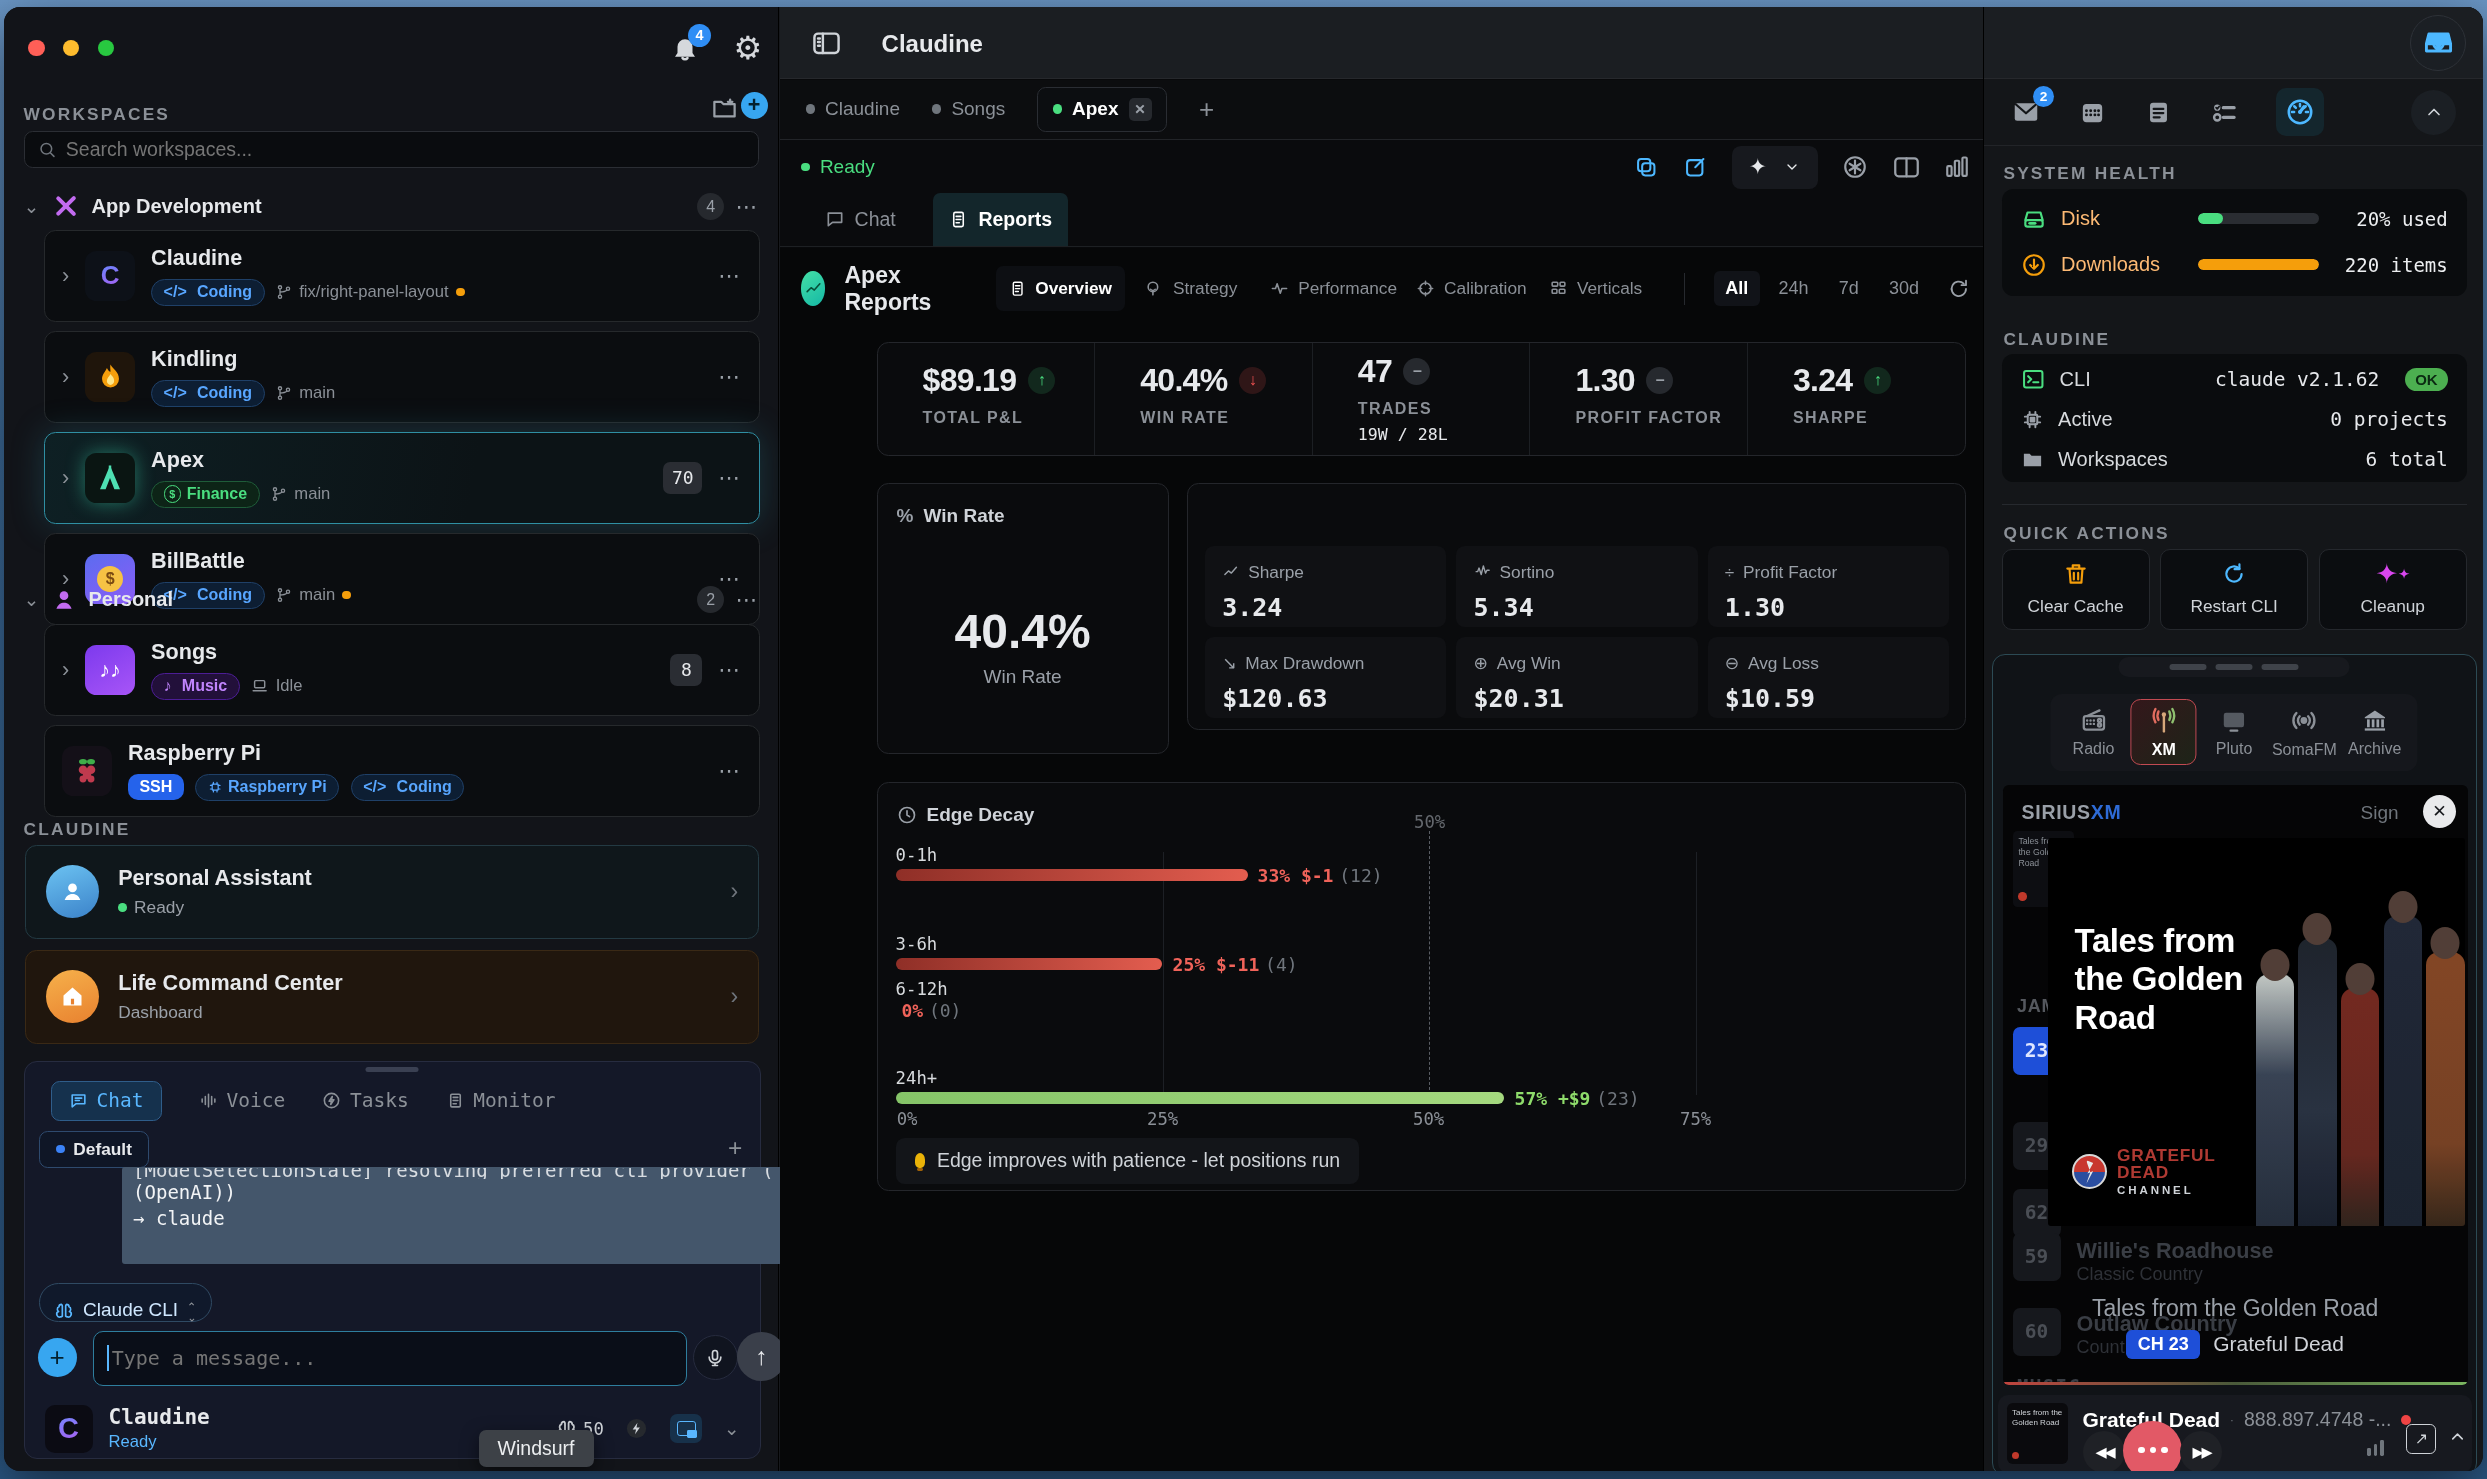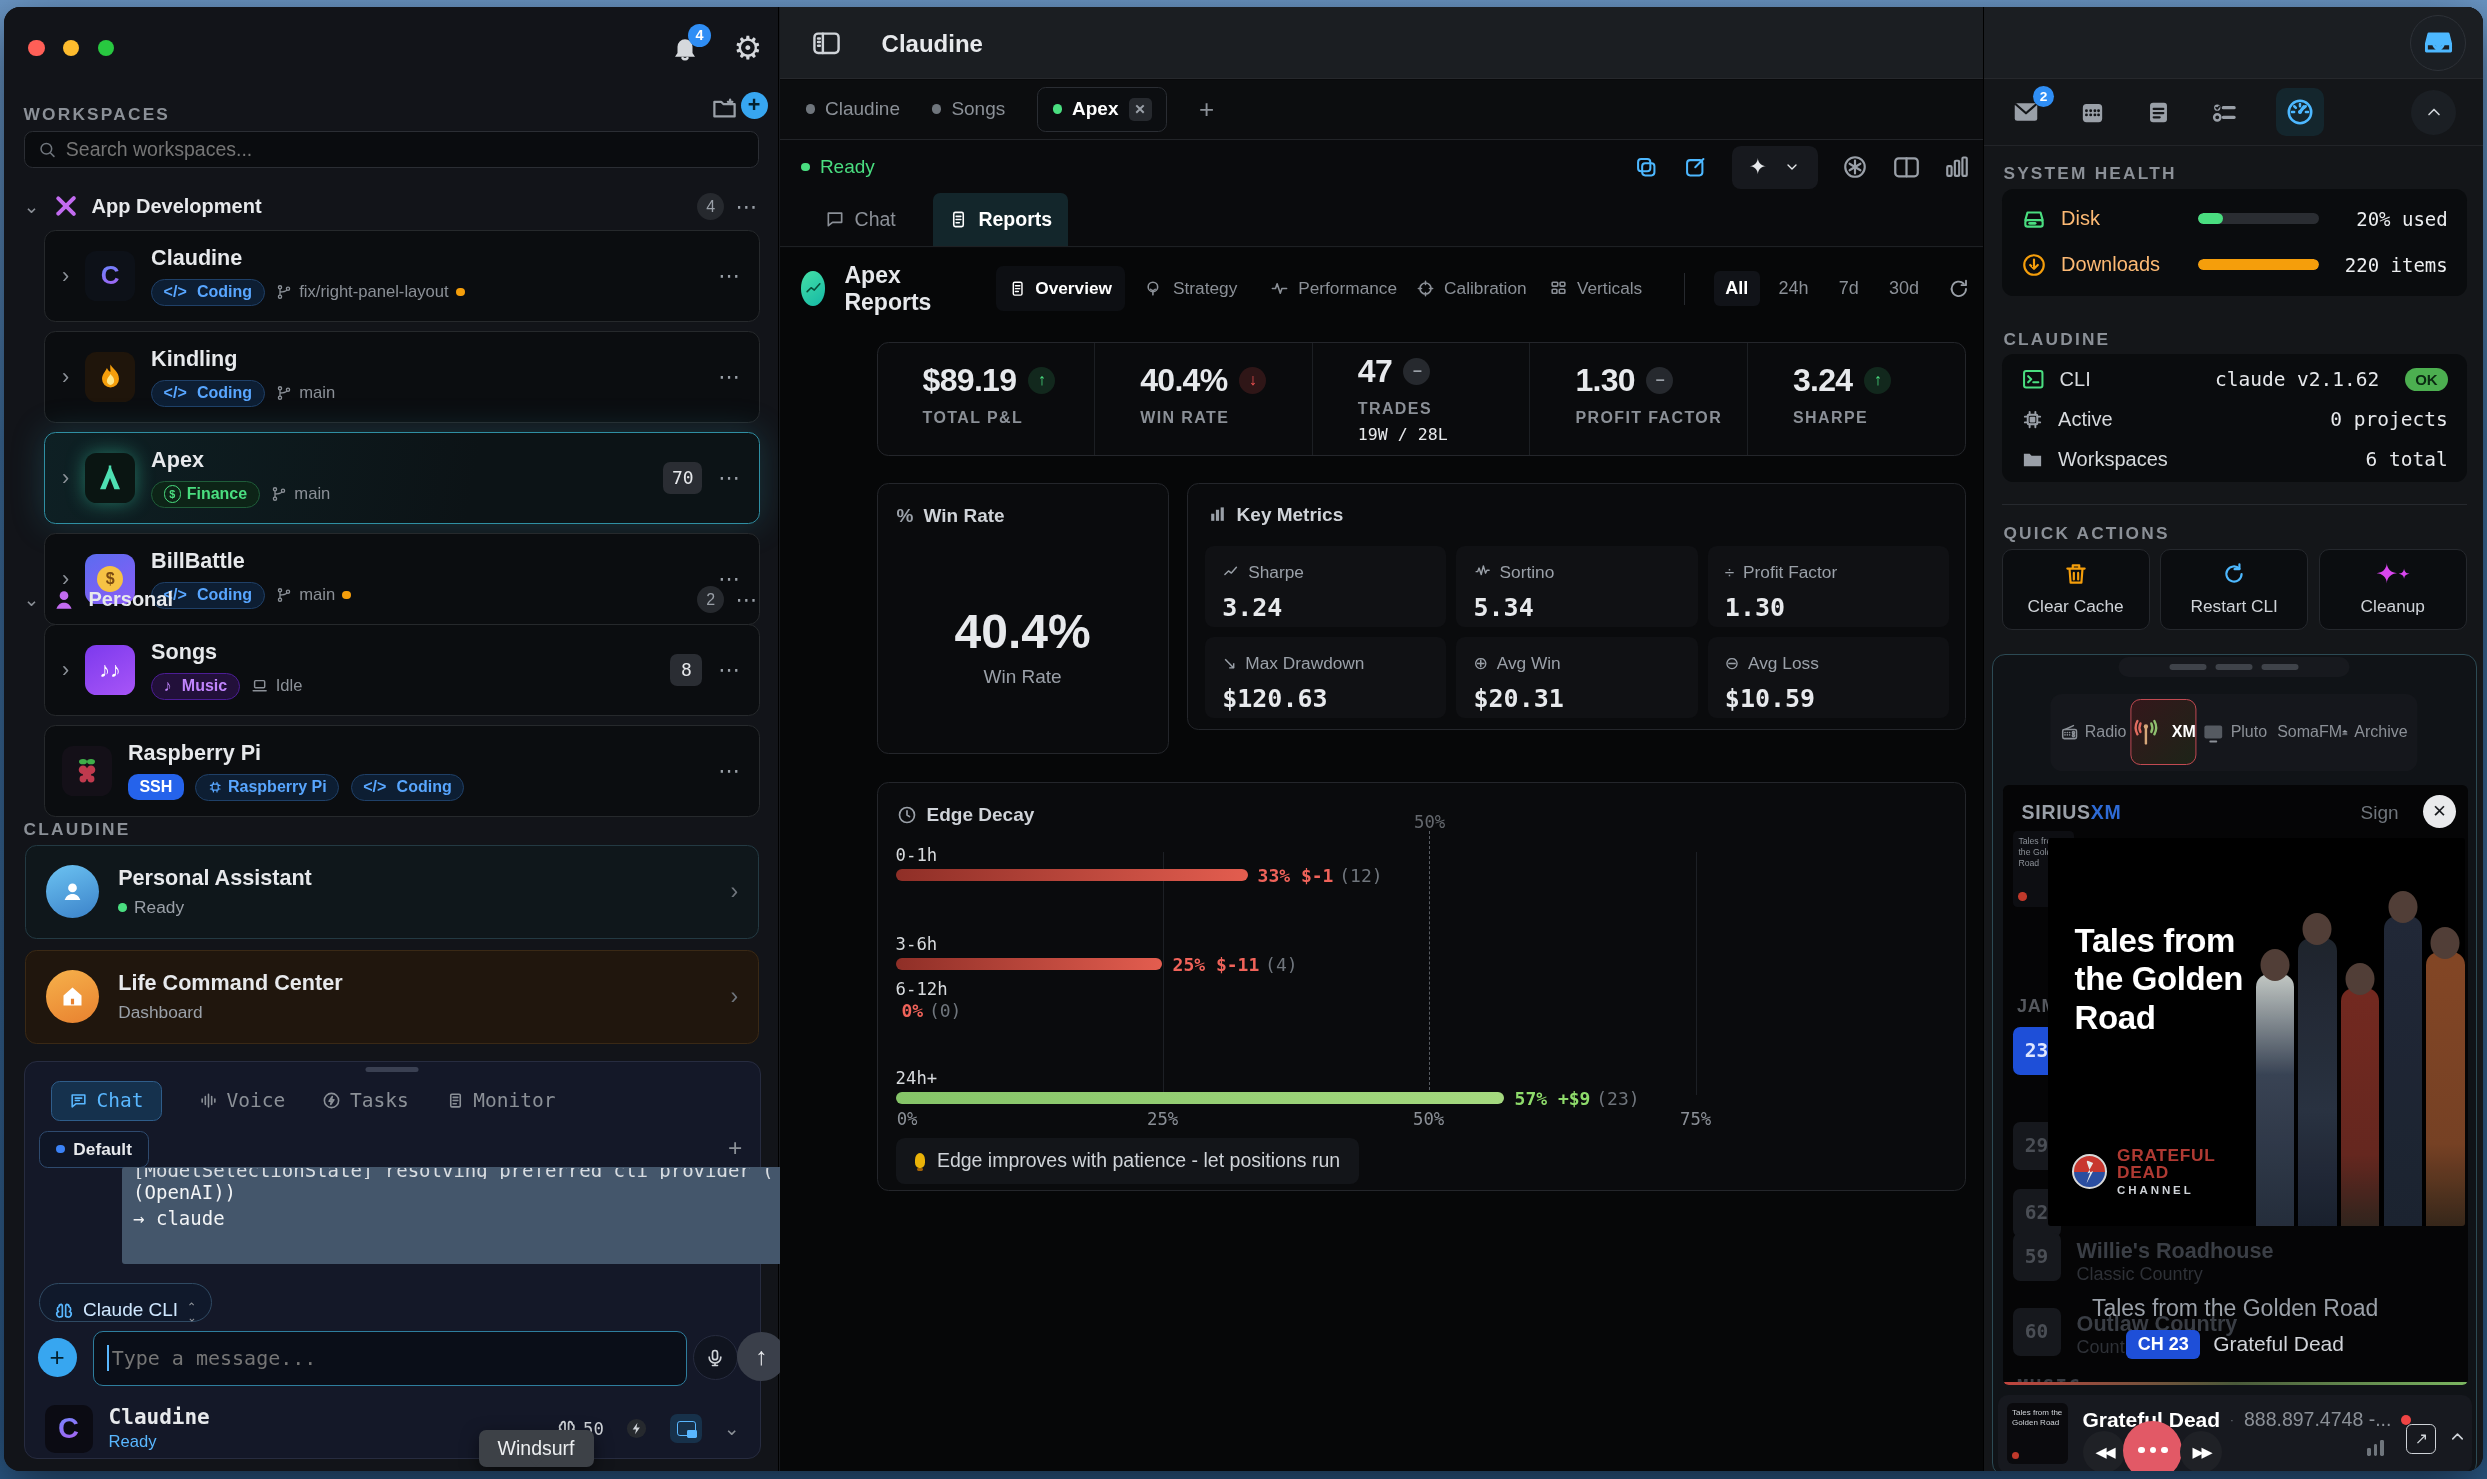--- a/index.html
+++ b/index.html
@@ -188,21 +188,21 @@
 .okpill{margin-left:11.5px;background:#4caf50;color:#0b2a12;font-size:15px;font-weight:800;border-radius:11.5px;padding:2.9px 10px}
 .rdivider{position:absolute;left:17.3px;width:465px;height:0.7px;background:#26292e}
 .qbtns{position:absolute;left:17.3px;width:465px;display:flex;gap:10.8px}
 .qbtn{flex:1;height:81px;background:#0b0d10;border:0.7px solid #25282d;border-radius:10px;display:flex;flex-direction:column;align-items:center;justify-content:center;gap:8.7px}
 .qbtn .ql{font-size:17.3px;color:#cfd3d8}
 
 .widget{position:absolute;left:7.2px;top:647px;width:485px;height:822px;border:1.4px solid #2c4a54;border-radius:13px;background:#101317;overflow:hidden}
 .whandle{position:absolute;left:50%;top:2.9px;transform:translateX(-50%);width:231px;height:20px;border-radius:10px;background:#17191e;display:flex;align-items:center;justify-content:center;gap:8.7px}
 .whandle i{width:37px;height:5.8px;border-radius:2.9px;background:#3f434a}
 .rtabs{position:absolute;left:50%;top:39px;transform:translateX(-50%);display:flex;align-items:center;gap:4.3px;background:#15171c;border-radius:11.5px;padding:5.8px 10px}
-.rtabi{width:66px;height:66px;display:flex;flex-direction:row;align-items:center;justify-content:space-between;gap:5.8px;color:#8b9097;font-size:16px}
+.rtabi{width:66px;height:66px;display:flex;flex-direction:column;align-items:center;justify-content:center;gap:5.8px;color:#8b9097;font-size:16px}
 .rtabi.active{border:1.4px solid #c24a52;border-radius:10px;background:linear-gradient(135deg,#34171b,#1d2418);color:#fff;font-weight:700}
 .embed{position:absolute;left:10px;top:130px;width:465px;height:600px;background:#050506;border-radius:5.8px;overflow:hidden}
 .sxm{position:absolute;left:19px;top:16px;font-size:19.5px;font-weight:700;letter-spacing:0.7px;color:#9aa0a8}
 .sxm b{color:#2e6bd6}
 .signin{position:absolute;right:69px;top:17.3px;font-size:19px;color:#6f757c}
 .xclose{position:absolute;right:11.5px;top:10px;width:33px;height:33px;border-radius:50%;background:#e9eaec;color:#17191d;font-size:17.3px;display:flex;align-items:center;justify-content:center}
 .minicard{position:absolute;left:10px;top:46px;width:61px;height:76px;background:#0d0e12;border-radius:4.3px;padding:5.8px;font-size:8.7px;line-height:10.8px;color:#8b9097}
 .minicard .rd{position:absolute;left:5.8px;bottom:5.8px;width:8.7px;height:8.7px;border-radius:50%;background:#c0392b}
 .jam{position:absolute;left:14.4px;top:211px;font-size:18px;font-weight:700;color:#55585e;letter-spacing:0.7px}
 .chtile{position:absolute;left:10px;width:48px;height:48px;border-radius:7.2px;background:#16181d;color:#4a4e55;font-size:19.5px;font-weight:700;display:flex;align-items:center;justify-content:center;font-family:"DejaVu Sans Mono",monospace}
@@ -781,28 +781,20 @@
       <div class="card wr">
         <div class="cardhdr">
             <span style="font-size:19px;color:#9aa0a8">%</span>
             <span>Win Rate</span>
           </div>
         <div class="wrval">40.4%</div>
         <div class="wrlab">Win Rate</div>
       </div>
 
       <div class="card km">
-        <div class="cardhdr">
-          <svg width="19" height="19" viewBox="0 0 24 24">
-              <rect x="4" y="11" width="4" height="9" fill="#9aa0a8"></rect>
-              <rect x="10" y="6" width="4" height="14" fill="#9aa0a8"></rect>
-              <rect x="16" y="3" width="4" height="17" fill="#9aa0a8"></rect>
-            </svg>
-          <span>Key Metrics</span>
-        </div>
         <div class="kmgrid">
           <div class="tile">
             <div class="tlab">
                 <svg class="ico" width="17.3" height="17.3" viewBox="0 0 24 24">
                   <path d="M4 16l5-5 4 3 7-8"></path>
                 </svg>
                 <span>Sharpe</span>
               </div>
             <div class="tval">3.24</div>
           </div>

